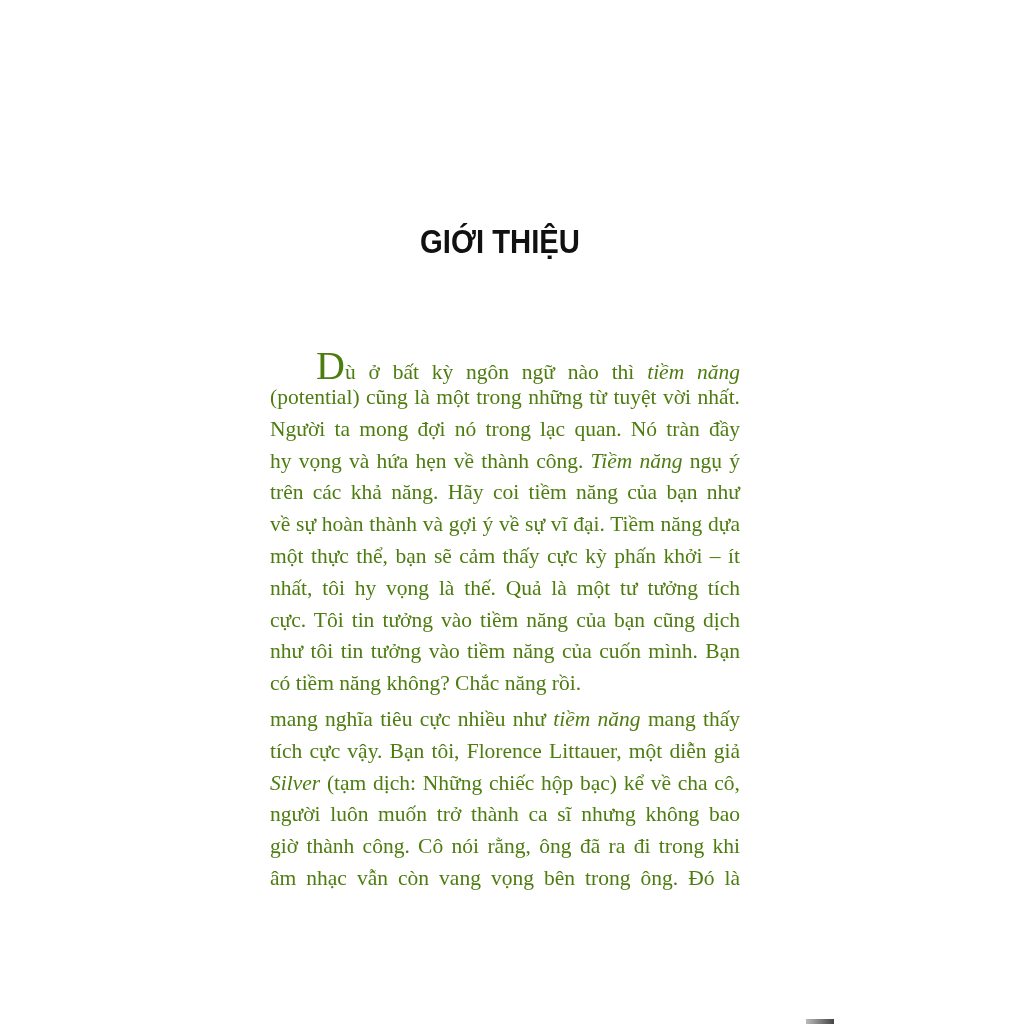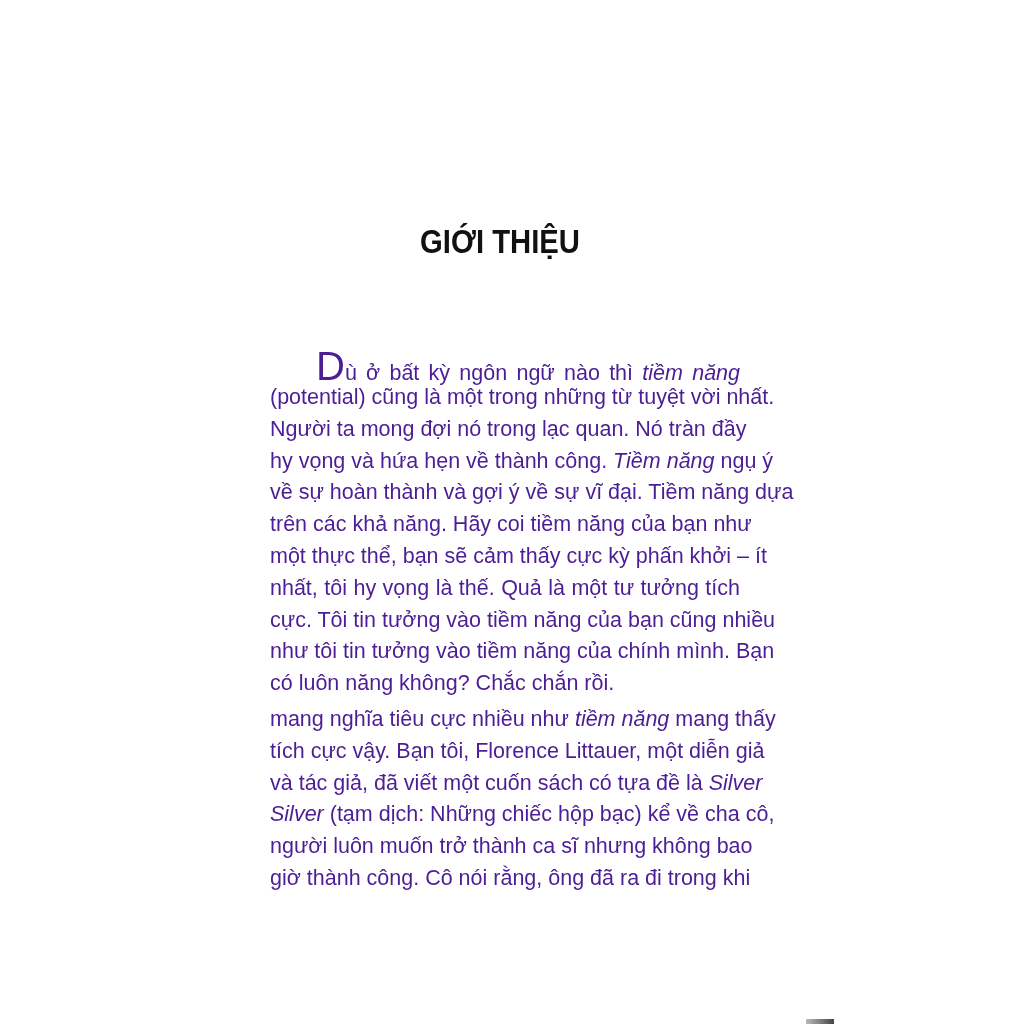--- a/index.html
+++ b/index.html
@@ -5,21 +5,21 @@
   html, body { margin: 0; padding: 0; background: #ffffff; }
   body { width: 1024px; height: 1024px; position: relative; overflow: hidden; }
   .page { position: absolute; left: 0; top: 0; width: 1024px; height: 1024px; background: #ffffff; border-radius: 30px; }
   .title {
     position: absolute; left: 0; top: 222px; width: 1000px; text-align: center;
     font-family: "Liberation Sans", sans-serif; font-weight: bold; font-size: 34px;
     letter-spacing: 0px; color: #111111; transform: scaleX(0.86); transform-origin: 500px 0;
   }
   .body-text {
     position: absolute; left: 270px; top: 346px; width: 470px;
-    font-family: Liberation Sans, sans-serif; font-size: 21.5px; color: #4c1d95;
+    font-family: Liberation Serif, serif; font-size: 21.5px; color: #4d7c0f;
   }
   .line {
     height: 31.8px; line-height: 31.8px; white-space: nowrap;
     text-align: justify; text-align-last: justify; display: block; width: 470px;
   }
   .line.last { text-align-last: left; }
   .line.indent { padding-left: 46px; width: 424px; }
   .line.first { padding-left: 46px; width: 424px; height: 36px; line-height: 40px; }
   .dropcap { font-size: 40px; line-height: 1; vertical-align: baseline; }
   .para-gap { height: 4px; }
@@ -34,35 +34,35 @@
 
 <div class="page">
   <h1 class="title" style="margin:0;">GIỚI THIỆU</h1>
 
   <div class="body-text">
     <div>
       <div class="line first"><span class="dropcap">D</span><span>ù ở bất kỳ ngôn ngữ nào thì </span><em>tiềm năng</em></div>
       <div class="line"><span>(potential) cũng là một trong những từ tuyệt vời nhất.</span></div>
       <div class="line"><span>Người ta mong đợi nó trong lạc quan. Nó tràn đầy</span></div>
       <div class="line"><span>hy vọng và hứa hẹn về thành công. </span><em>Tiềm năng</em><span> ngụ ý</span></div>
+      <div class="line"><span>trên các khả năng. Hãy coi tiềm năng của bạn như</span></div>
       <div class="line"><span>về sự hoàn thành và gợi ý về sự vĩ đại. Tiềm năng dựa</span></div>
-      <div class="line"><span>trên các khả năng. Hãy coi tiềm năng của bạn như</span></div>
       <div class="line"><span>một thực thể, bạn sẽ cảm thấy cực kỳ phấn khởi – ít</span></div>
       <div class="line"><span>nhất, tôi hy vọng là thế. Quả là một tư tưởng tích</span></div>
-      <div class="line"><span>cực. Tôi tin tưởng vào tiềm năng của bạn cũng nhiều</span></div>
-      <div class="line"><span>như tôi tin tưởng vào tiềm năng của chính mình. Bạn</span></div>
-      <div class="line last"><span>có luôn năng không? Chắc chắn rồi.</span></div>
+      <div class="line"><span>cực. Tôi tin tưởng vào tiềm năng của bạn cũng dịch</span></div>
+      <div class="line"><span>như tôi tin tưởng vào tiềm năng của cuốn mình. Bạn</span></div>
+      <div class="line last"><span>có tiềm năng không? Chắc năng rồi.</span></div>
     </div>
 
     <div class="para-gap"></div>
 
     <div>
       <div class="line"><span>mang nghĩa tiêu cực nhiều như </span><em>tiềm năng</em><span> mang thấy</span></div>
       <div class="line"><span>tích cực vậy. Bạn tôi, Florence Littauer, một diễn giả</span></div>
-      <div class="line"><span>và tác giả, đã viết một cuốn sách có tựa đề là </span><em>Silver</em></div>
       <div class="line"><em>Silver</em><span> (tạm dịch: Những chiếc hộp bạc) kể về cha cô,</span></div>
       <div class="line"><span>người luôn muốn trở thành ca sĩ nhưng không bao</span></div>
       <div class="line"><span>giờ thành công. Cô nói rằng, ông đã ra đi trong khi</span></div>
+      <div class="line"><span>âm nhạc vẫn còn vang vọng bên trong ông. Đó là</span></div>
     </div>
   </div>
 
   <div class="corner-mark"></div>
 </div>
 
 </body></html>

